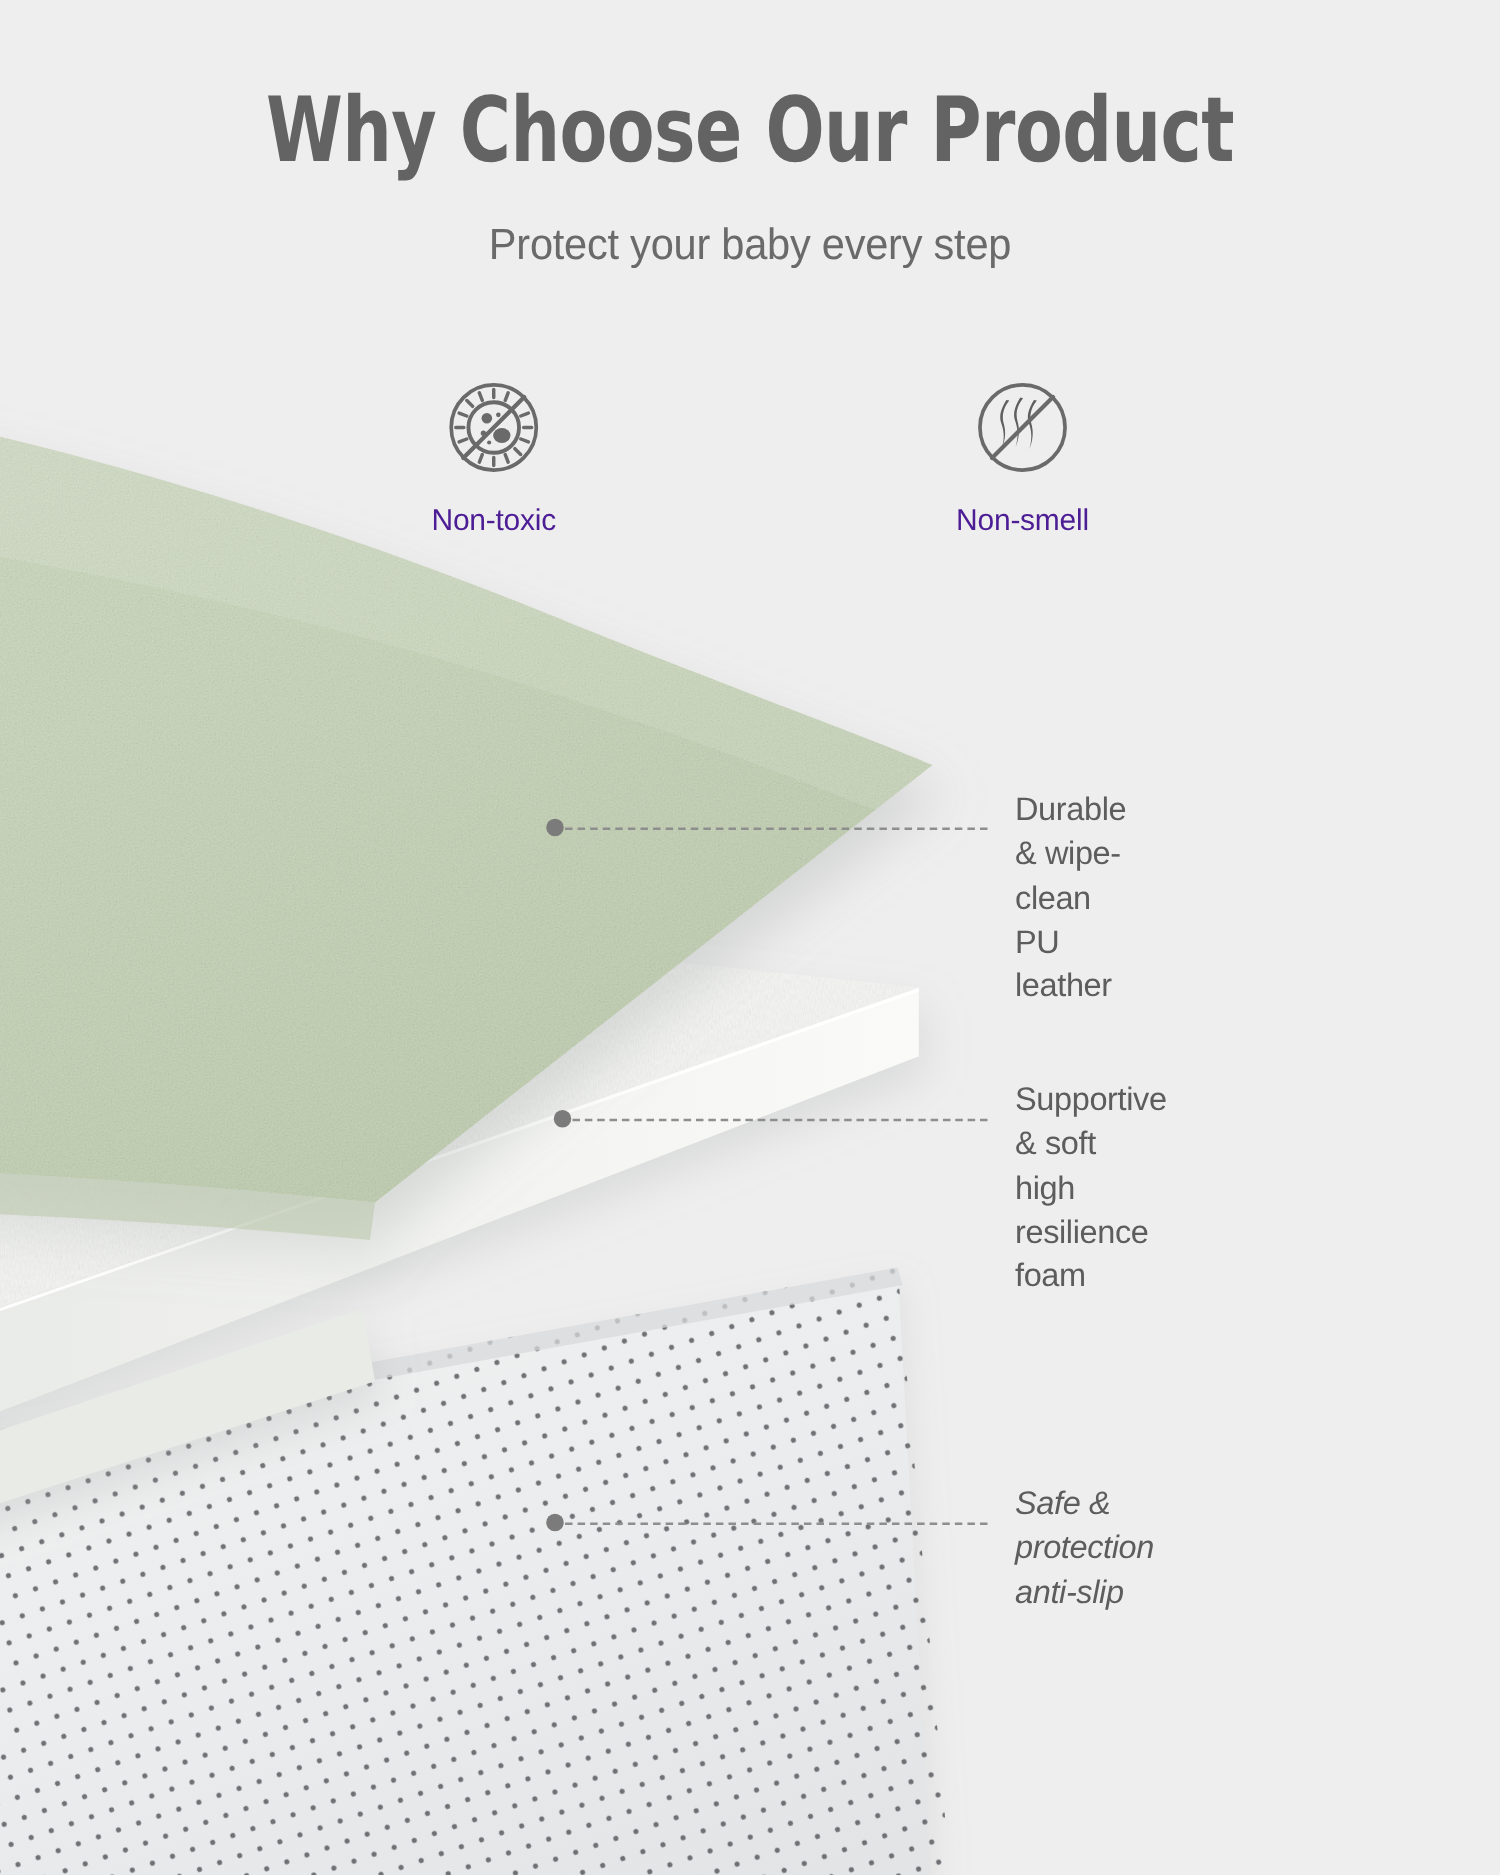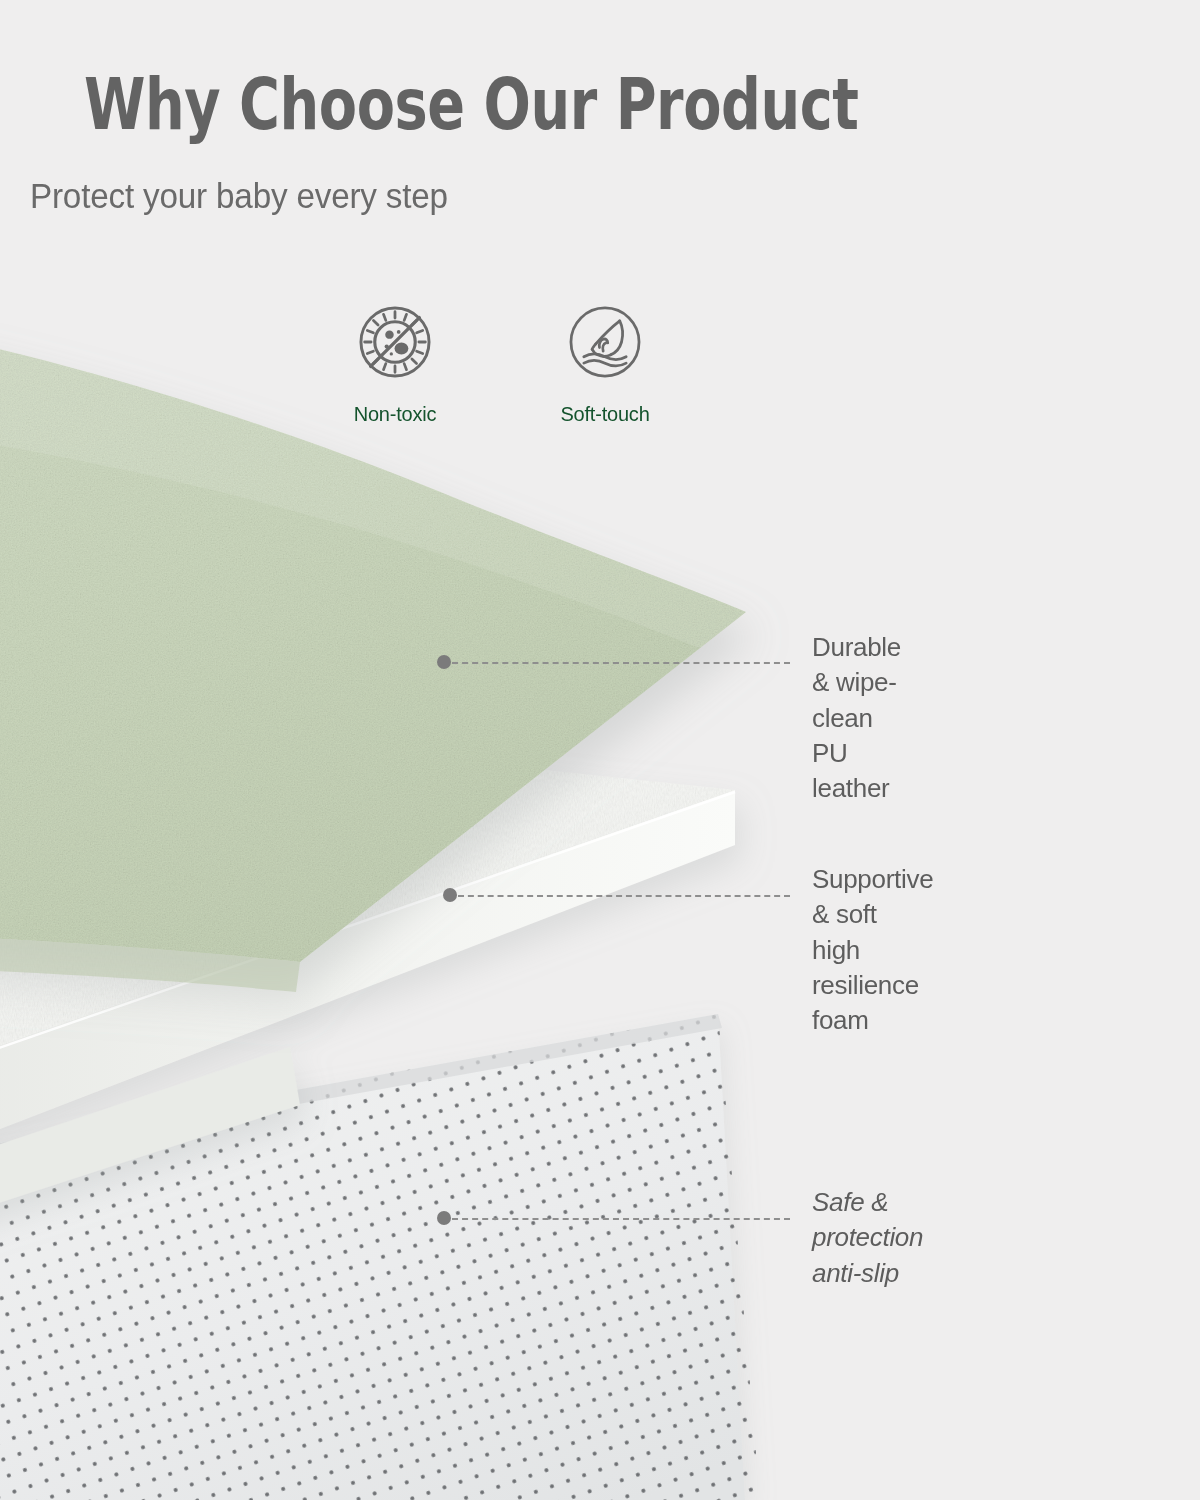--- a/index.html
+++ b/index.html
@@ -6,42 +6,42 @@
   body{
     width:1200px;height:1500px;
     background:#efeeee;
     font-family:"Liberation Sans", sans-serif;
     overflow:hidden;
     position:relative;
   }
   .stage{position:absolute;inset:0;width:1200px;height:1500px;}
 
   
-  .hdr{position:absolute;left:0;top:0;width:1200px;}
+  .hdr{position:absolute;left:0;top:0;width:1200px;text-align:center;}
   .title{
     margin:0;padding-top:68px;
     font-family:"Liberation Sans Narrow","DejaVu Sans Condensed","Liberation Sans",sans-serif;
     font-size:72px;font-weight:bold;letter-spacing:-0.5px;
     color:#636363;line-height:1.0;
     transform:scaleX(.86);transform-origin:center top;
   }
   .subtitle{
     margin:0;padding-top:36px;
     font-size:35px;font-weight:400;color:#6a6a6a;
     letter-spacing:-0.2px;
     transform:scaleX(.95);transform-origin:center top;
   }
 
   
   .features{position:absolute;top:296px;left:0;width:1200px;height:160px;}
   .feat{position:absolute;width:180px;text-align:center;top:0;}
   .feat-1{left:305px;} .feat-2{left:515px;} .feat-3{left:728px;}
   .feat .ring{display:block;margin:0 auto;width:92px;height:92px;}
   .feat .flabel{
-    display:block;margin-top:15px;font-size:20px;color:#14532d;
+    display:block;margin-top:15px;font-size:24px;color:#4c1d95;
     letter-spacing:-0.2px;white-space:nowrap;
   }
 
   
   .art{position:absolute;left:0;top:0;width:1200px;height:1500px;}
   .art svg{display:block;width:1200px;height:1500px;}
 
   
   .callout{position:absolute;}
   .dot{
@@ -201,40 +201,40 @@
           <circle cx="41" cy="55" r="2.3" fill="#6a6a6a" stroke="none"></circle>
           <circle cx="54" cy="39" r="2.0" fill="#6a6a6a" stroke="none"></circle>
           <circle cx="46" cy="63" r="1.8" fill="#6a6a6a" stroke="none"></circle>
 
           <path d="M23.5 76.5 L 76.5 23.5" stroke="#6a6a6a" stroke-width="3.6"></path>
         </svg>
       </span>
       <span class="flabel">Non-toxic</span>
     </div>
 
-    <div class="feat feat-2">
+
+    <div class="feat feat-3">
       <span class="ring">
-        <svg viewBox="0 0 100 100" width="92" height="92" fill="none" stroke="#6a6a6a" stroke-width="3.0" stroke-linecap="round" stroke-linejoin="round">
+        <svg viewBox="0 0 100 100" width="92" height="92" fill="none" stroke="#6a6a6a" stroke-width="3.2" stroke-linecap="round" stroke-linejoin="round">
           <circle cx="50" cy="50" r="37"></circle>
 
-          <path d="M66 27 C 57 34, 47 44, 40 52"></path>
-          <path d="M66 27 C 69 33, 70 42, 68 50 C 66 57, 61 62, 56 64"></path>
-          <path d="M56 64 C 52 66, 46 66, 42 64 C 39 62.5, 37 60, 36 58"></path>
-
-          <path d="M44 56 C 43 52, 45 48, 48 47 C 51 46, 53 48, 53 51"></path>
-          <path d="M48 60 C 47 56, 48 52, 51 51"></path>
-          <path d="M40 52 C 37.5 55, 36 57, 36 58"></path>
-
-          <path d="M27 66 C 35 61.5, 43 62.5, 50 66 C 57 69.5, 65 70.5, 73 66"></path>
-          <path d="M27 73 C 35 68.5, 43 69.5, 50 73 C 57 76.5, 65 77.5, 73 73"></path>
+          <g fill="#5f5f5f" stroke="none">
+            <path d="M36 26 C 31 34, 29.5 40, 31.5 46 C 33.5 52, 35 58, 32 68
+                     C 35.5 60, 35.5 53, 33.8 47 C 32 41, 32.5 34, 38.5 26.5 Z"></path>
+            <path d="M48 24 C 43 32, 41.5 38, 43.5 44 C 45.5 50, 47 56, 44 67
+                     C 47.5 58, 47.5 51, 45.8 45 C 44 39, 44.5 32, 50.5 24.5 Z"></path>
+            <path d="M60 26 C 55 34, 53.5 40, 55.5 46 C 57.5 52, 59 58, 56 69
+                     C 59.5 60, 59.5 53, 57.8 47 C 56 41, 56.5 34, 62.5 26.5 Z"></path>
+          </g>
+
+          <path d="M23.5 76.5 L 76.5 23.5" stroke="#6a6a6a" stroke-width="3.6"></path>
         </svg>
       </span>
-      <span class="flabel">Soft-touch</span>
+      <span class="flabel">Non-smell</span>
     </div>
-
   </div>
 
   <div class="callout c1">
     <span class="dot" style="left:437px;top:655px;"></span>
     <span class="lead" style="left:452px;top:662px;width:338px;"></span>
     <span class="ctext">Durable &amp; wipe-clean
 PU leather</span>
   </div>
 
   <div class="callout c2">

